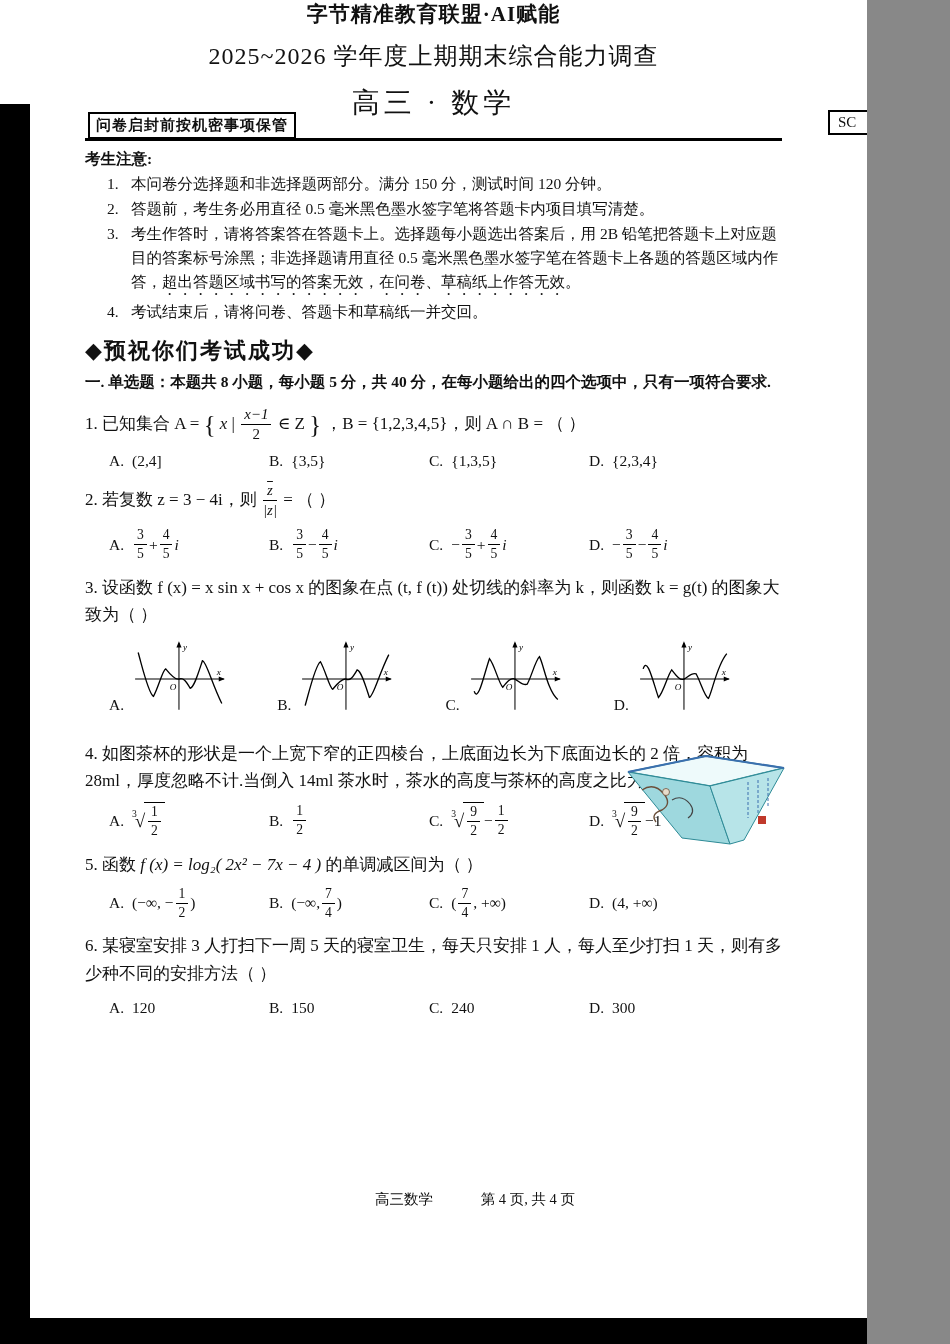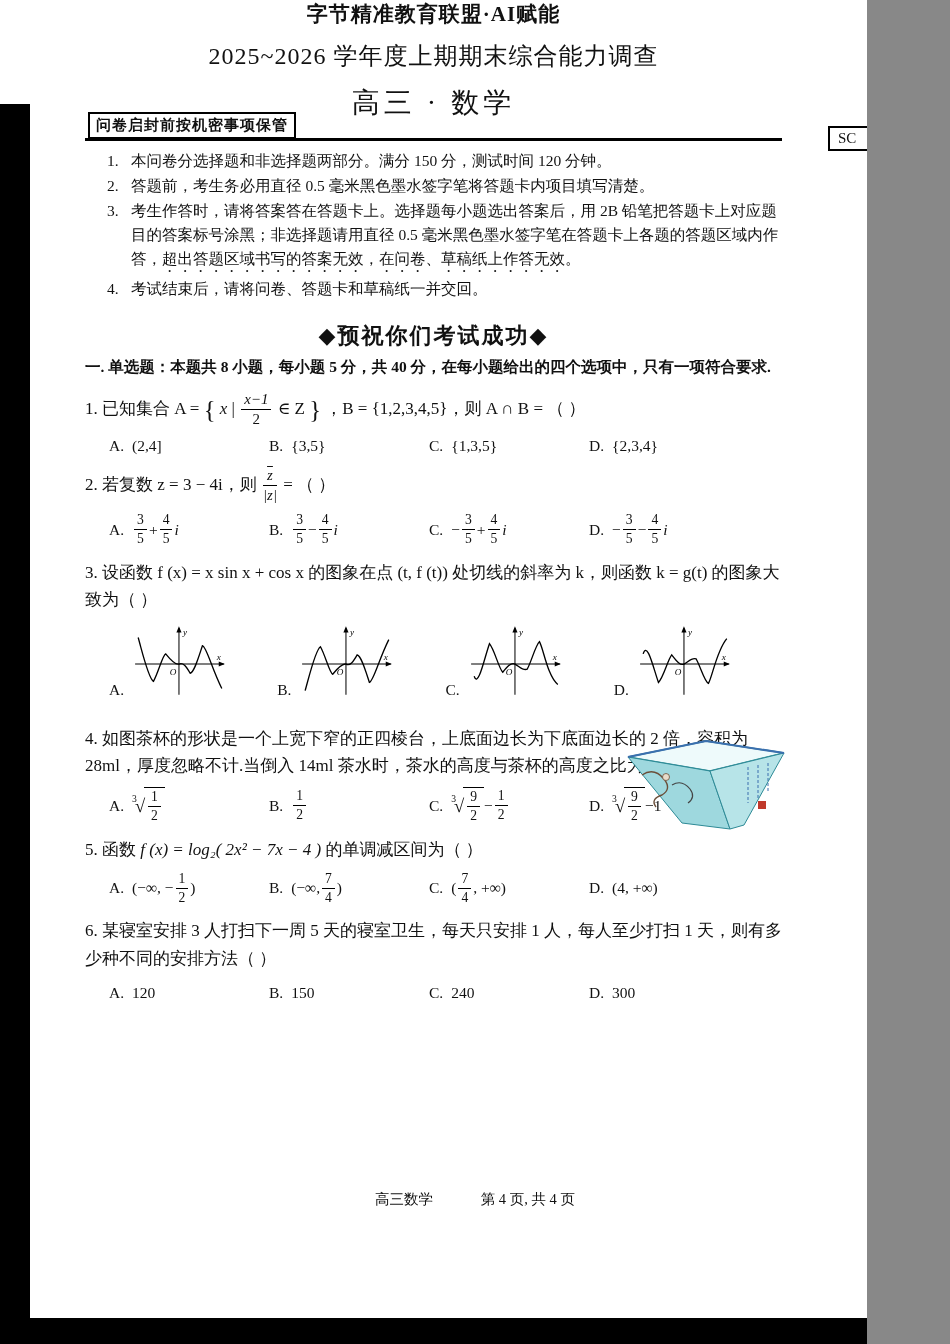--- a/index.html
+++ b/index.html
@@ -4,35 +4,35 @@
 <style>
   html,body{margin:0;padding:0;background:#888;}
   .page{position:relative;width:867px;height:1344px;background:#fff;overflow:hidden;
         font-family:"Liberation Serif","DejaVu Serif",serif;color:#111;}
   
   .scan-left{position:absolute;left:0;top:104px;width:30px;height:1240px;background:#000;}
   .scan-bottom{position:absolute;left:0;top:1318px;width:950px;height:26px;background:#000;}
   .scan-right{position:absolute;left:934px;top:100px;width:3px;height:1244px;background:#000;}
   .sec-box{position:absolute;left:88px;top:112px;border:2px solid #000;padding:2px 6px;
            font-size:15px;font-weight:bold;letter-spacing:1px;}
-  .sc-box{position:absolute;left:828px;top:126px;border:2px solid #000;border-right:none;
+  .sc-box{position:absolute;left:828px;top:110px;border:2px solid #000;border-right:none;
           padding:2px 14px 2px 8px;font-size:15px;}
   .titles{text-align:center;}
   .t1{font-size:21px;font-weight:bold;margin-bottom:12px;letter-spacing:1px;}
   .t2{font-size:24px;font-weight:normal;margin-bottom:12px;letter-spacing:1px;}
   .t3{font-size:28px;font-weight:normal;margin-bottom:16px;letter-spacing:4px;}
   .content{margin:0 85px;position:relative;}
   .rule{height:2.5px;background:#000;margin-bottom:8px;}
   .ntitle{font-size:15.5px;font-weight:bold;margin-bottom:2px;}
   .nlist{margin:0;padding:0;list-style:none;font-size:15.5px;line-height:1.55;}
   .nli{position:relative;padding-left:46px;margin-bottom:1px;}
   .li-num{position:absolute;left:22px;}
   .emph{text-emphasis:filled dot;-webkit-text-emphasis:filled dot;
         text-emphasis-position:under right;-webkit-text-emphasis-position:under;}
-  .wish{text-align:center;font-size:22px;font-weight:bold;margin:20px 0 6px;letter-spacing:2px;}
+  .wish{text-align:left;font-size:22px;font-weight:bold;margin:12px 0 6px;letter-spacing:2px;}
   .sec-head{font-size:15.5px;font-weight:bold;margin:4px 0 6px;}
   .q{font-size:17px;line-height:1.6;margin-top:12px;}
   .it{font-style:italic;}
   .frac{display:inline-block;text-align:center;vertical-align:middle;line-height:1.15;
         font-size:0.88em;margin:0 2px;}
   .frac .n{display:block;border-bottom:1px solid #000;padding:0 3px 1px;}
   .frac .d{display:block;padding-top:1px;}
   .big{font-size:1.45em;vertical-align:middle;font-weight:normal;}
   .root{white-space:nowrap;}
   .idx{font-size:0.62em;vertical-align:0.75em;margin-right:-2px;}
@@ -67,20 +67,21 @@
   <div class="titles">
     <div class="t1">字节精准教育联盟·AI赋能</div>
     <div class="t2">2025~2026 学年度上期期末综合能力调查</div>
     <div class="t3">高三 · 数学</div>
   </div>
 
   <div class="content">
     <div class="rule"></div>
 
     <div>
+      <div class="ntitle">考生注意:</div>
       <ul class="nlist">
         <li class="nli">
           <span class="li-num">1.</span>
           <span>本问卷分选择题和非选择题两部分。满分 150 分，测试时间 120 分钟。</span>
         </li>
         <li class="nli">
           <span class="li-num">2.</span>
           <span>答题前，考生务必用直径 0.5 毫米黑色墨水签字笔将答题卡内项目填写清楚。</span>
         </li>
         <li class="nli">

